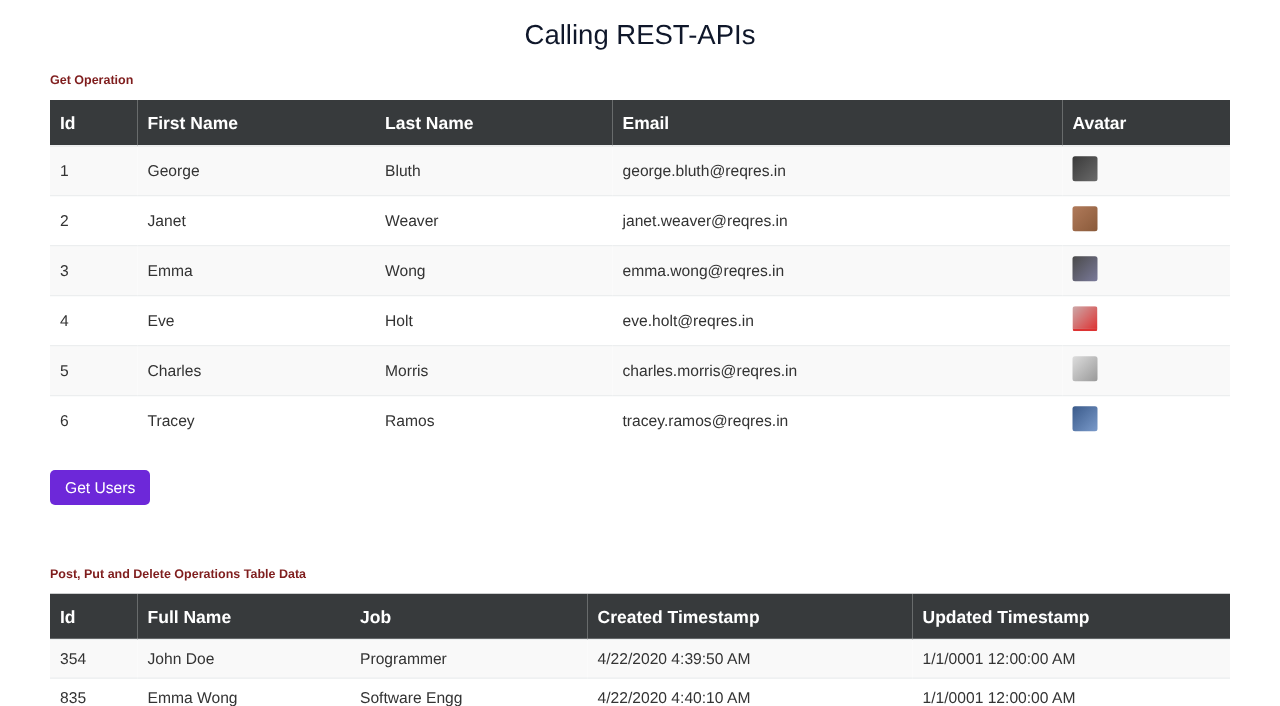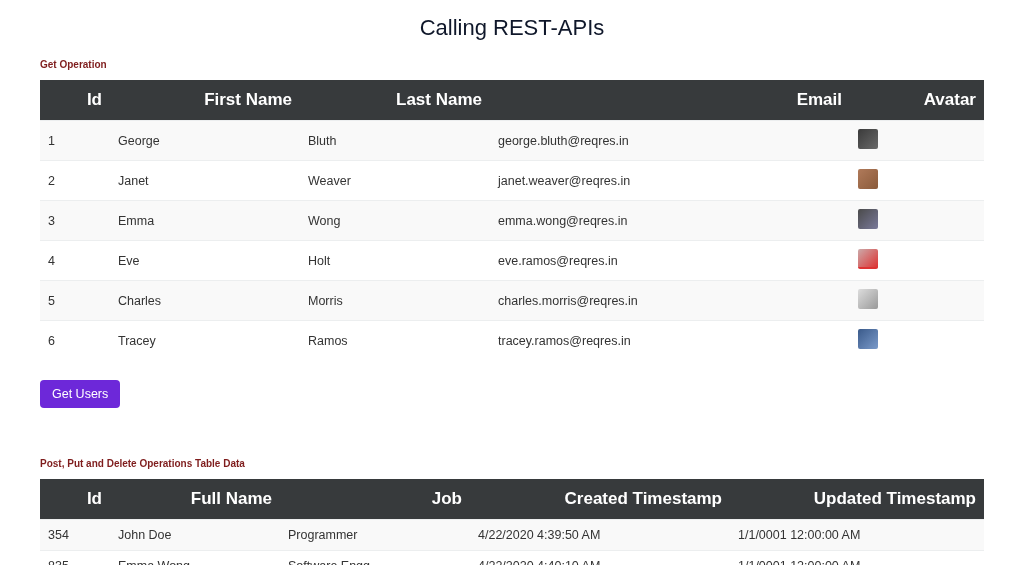--- a/index.html
+++ b/index.html
@@ -28,24 +28,24 @@
       color: #7f1d1d;
     }
     table {
       width: 100%;
       border-collapse: collapse;
       margin-bottom: 20px;
     }
     thead th {
       background: #373a3c;
       color: #fff;
-      text-align: right;
+      text-align: left;
       font-weight: bold;
       padding: 10px 8px;
-      font-size: 17px;
+      font-size: 14px;
     }
     tbody td {
       padding: 8px 8px;
       font-size: 12.5px;
       color: #333;
       border-top: 1px solid #eceeef;
     }
     tbody tr:nth-child(odd) td {
       background: #f9f9f9;
     }
@@ -132,21 +132,21 @@
       <td>3</td>
       <td>Emma</td>
       <td>Wong</td>
       <td>emma.wong@reqres.in</td>
       <td><span class="avatar-box avatar-3"></span></td>
     </tr>
     <tr>
       <td>4</td>
       <td>Eve</td>
       <td>Holt</td>
-      <td>eve.ramos@reqres.in</td>
+      <td>eve.holt@reqres.in</td>
       <td><span class="avatar-box avatar-4"></span></td>
     </tr>
     <tr>
       <td>5</td>
       <td>Charles</td>
       <td>Morris</td>
       <td>charles.morris@reqres.in</td>
       <td><span class="avatar-box avatar-5"></span></td>
     </tr>
     <tr>

